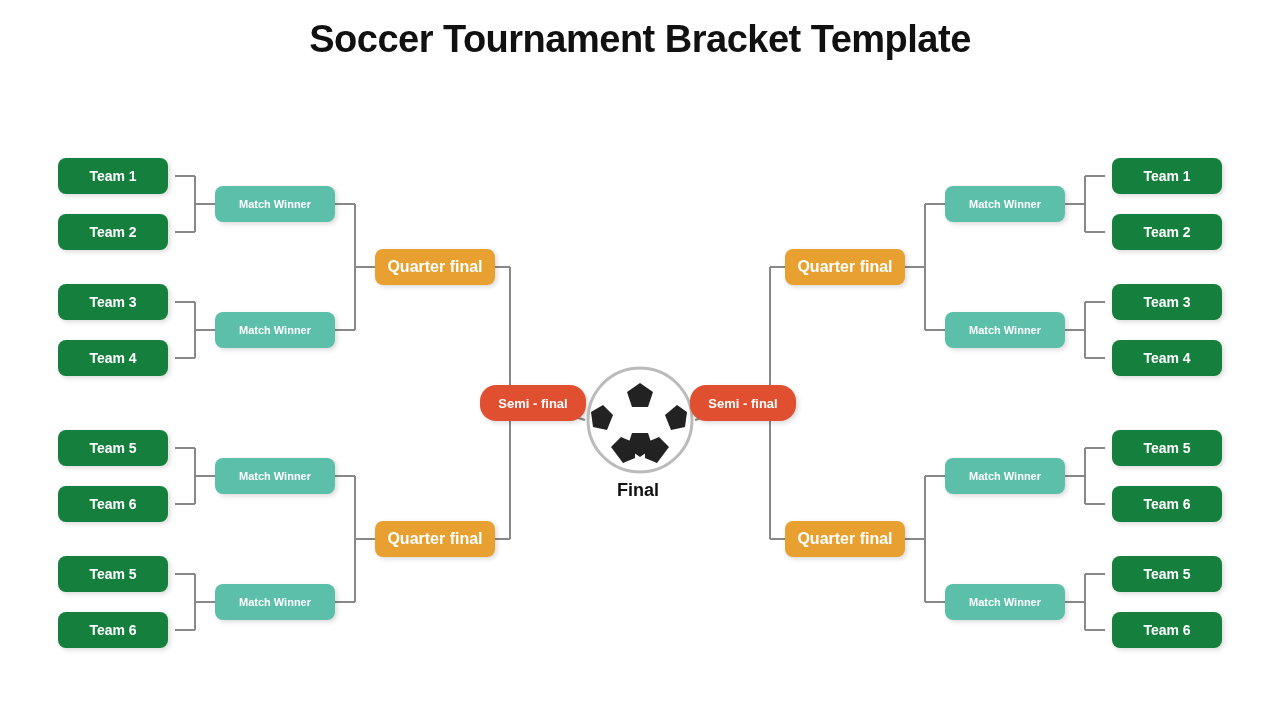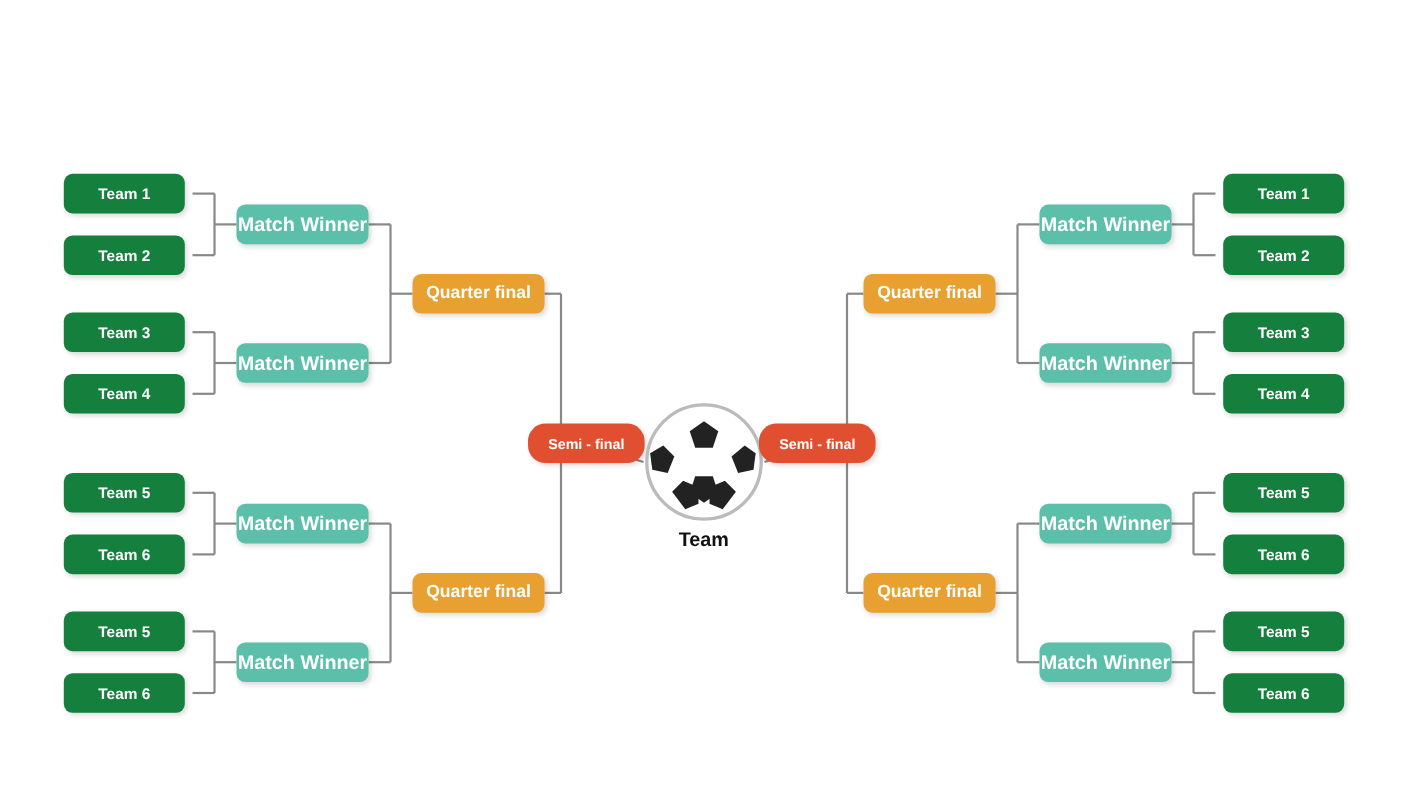--- a/index.html
+++ b/index.html
@@ -48,21 +48,21 @@
       justify-content: center;
       box-shadow: 2px 2px 5px rgba(0,0,0,0.15);
     }
     .match-winner-box {
       position: absolute;
       width: 120px;
       height: 36px;
       background: #5bbfaa;
       border-radius: 8px;
       color: #fff;
-      font-size: 18px;
+      font-size: 11px;
       font-weight: 600;
       display: flex;
       align-items: center;
       justify-content: center;
       box-shadow: 2px 2px 5px rgba(0,0,0,0.15);
     }
     .quarter-box {
       position: absolute;
       width: 120px;
       height: 36px;
@@ -110,20 +110,21 @@
       top: 400px;
       font-size: 18px;
       font-weight: 900;
       color: #111;
     }
   </style>
 </head>
 <body>
 
 <div class="page">
+  <h1>Soccer Tournament Bracket Template</h1>
 
   <div class="bracket-area">
 
     <svg class="lines">
 
       <line x1="175" y1="96" x2="195" y2="96" stroke="#888" stroke-width="2"></line>
       <line x1="175" y1="152" x2="195" y2="152" stroke="#888" stroke-width="2"></line>
       <line x1="195" y1="96" x2="195" y2="152" stroke="#888" stroke-width="2"></line>
       <line x1="195" y1="124" x2="215" y2="124" stroke="#888" stroke-width="2"></line>
 
@@ -225,21 +226,21 @@
 
         <polygon points="55,18 68,27 63,42 47,42 42,27" fill="#222"></polygon>
         <polygon points="55,92 68,83 63,68 47,68 42,83" fill="#222"></polygon>
         <polygon points="18,40 28,50 22,65 8,62 6,47" fill="#222"></polygon>
         <polygon points="92,40 102,47 100,62 86,65 80,50" fill="#222"></polygon>
         <polygon points="26,82 36,72 50,78 50,93 38,98" fill="#222"></polygon>
         <polygon points="84,82 74,72 60,78 60,93 72,98" fill="#222"></polygon>
         <circle cx="55" cy="55" r="52" fill="none" stroke="#bbb" stroke-width="3"></circle>
       </svg>
     </div>
-    <div class="final-label">Team</div>
+    <div class="final-label">Final</div>
 
     <div class="team-box" style="left:1112px;top:78px">Team 1</div>
     <div class="team-box" style="left:1112px;top:134px">Team 2</div>
     <div class="team-box" style="left:1112px;top:204px">Team 3</div>
     <div class="team-box" style="left:1112px;top:260px">Team 4</div>
 
     <div class="match-winner-box" style="left:945px;top:106px">Match Winner</div>
     <div class="match-winner-box" style="left:945px;top:232px">Match Winner</div>
 
     <div class="quarter-box" style="left:785px;top:169px">Quarter final</div>

